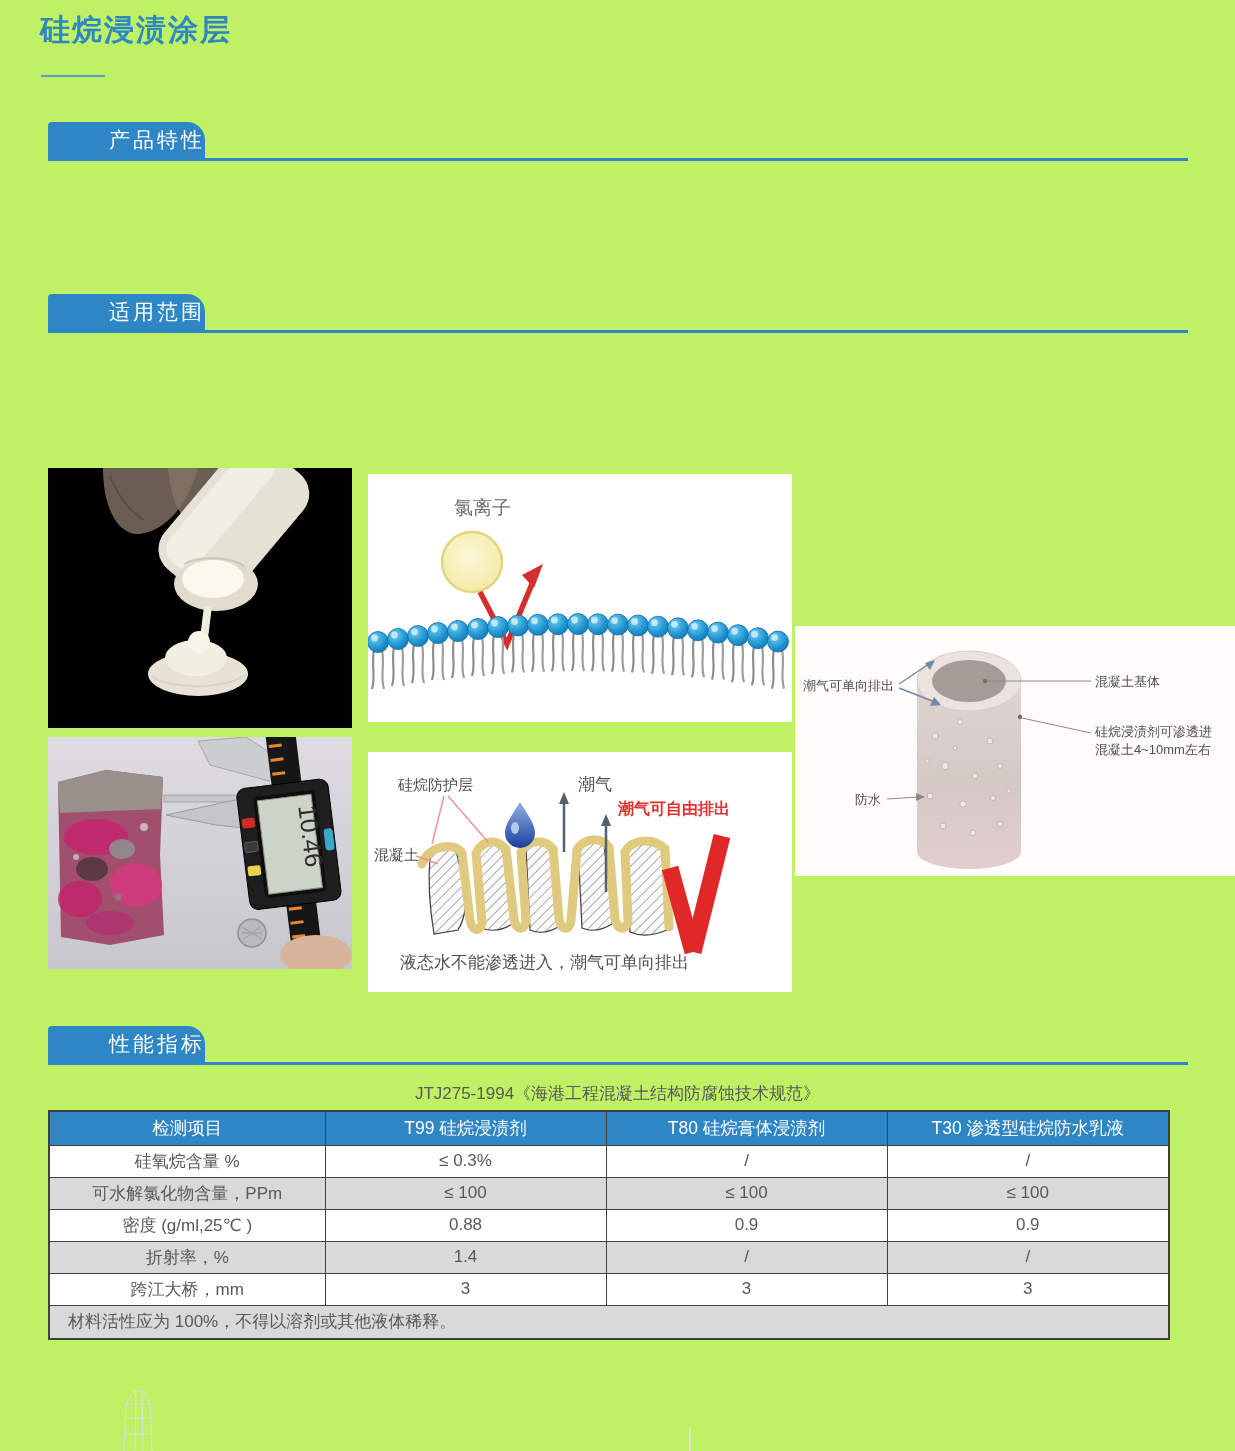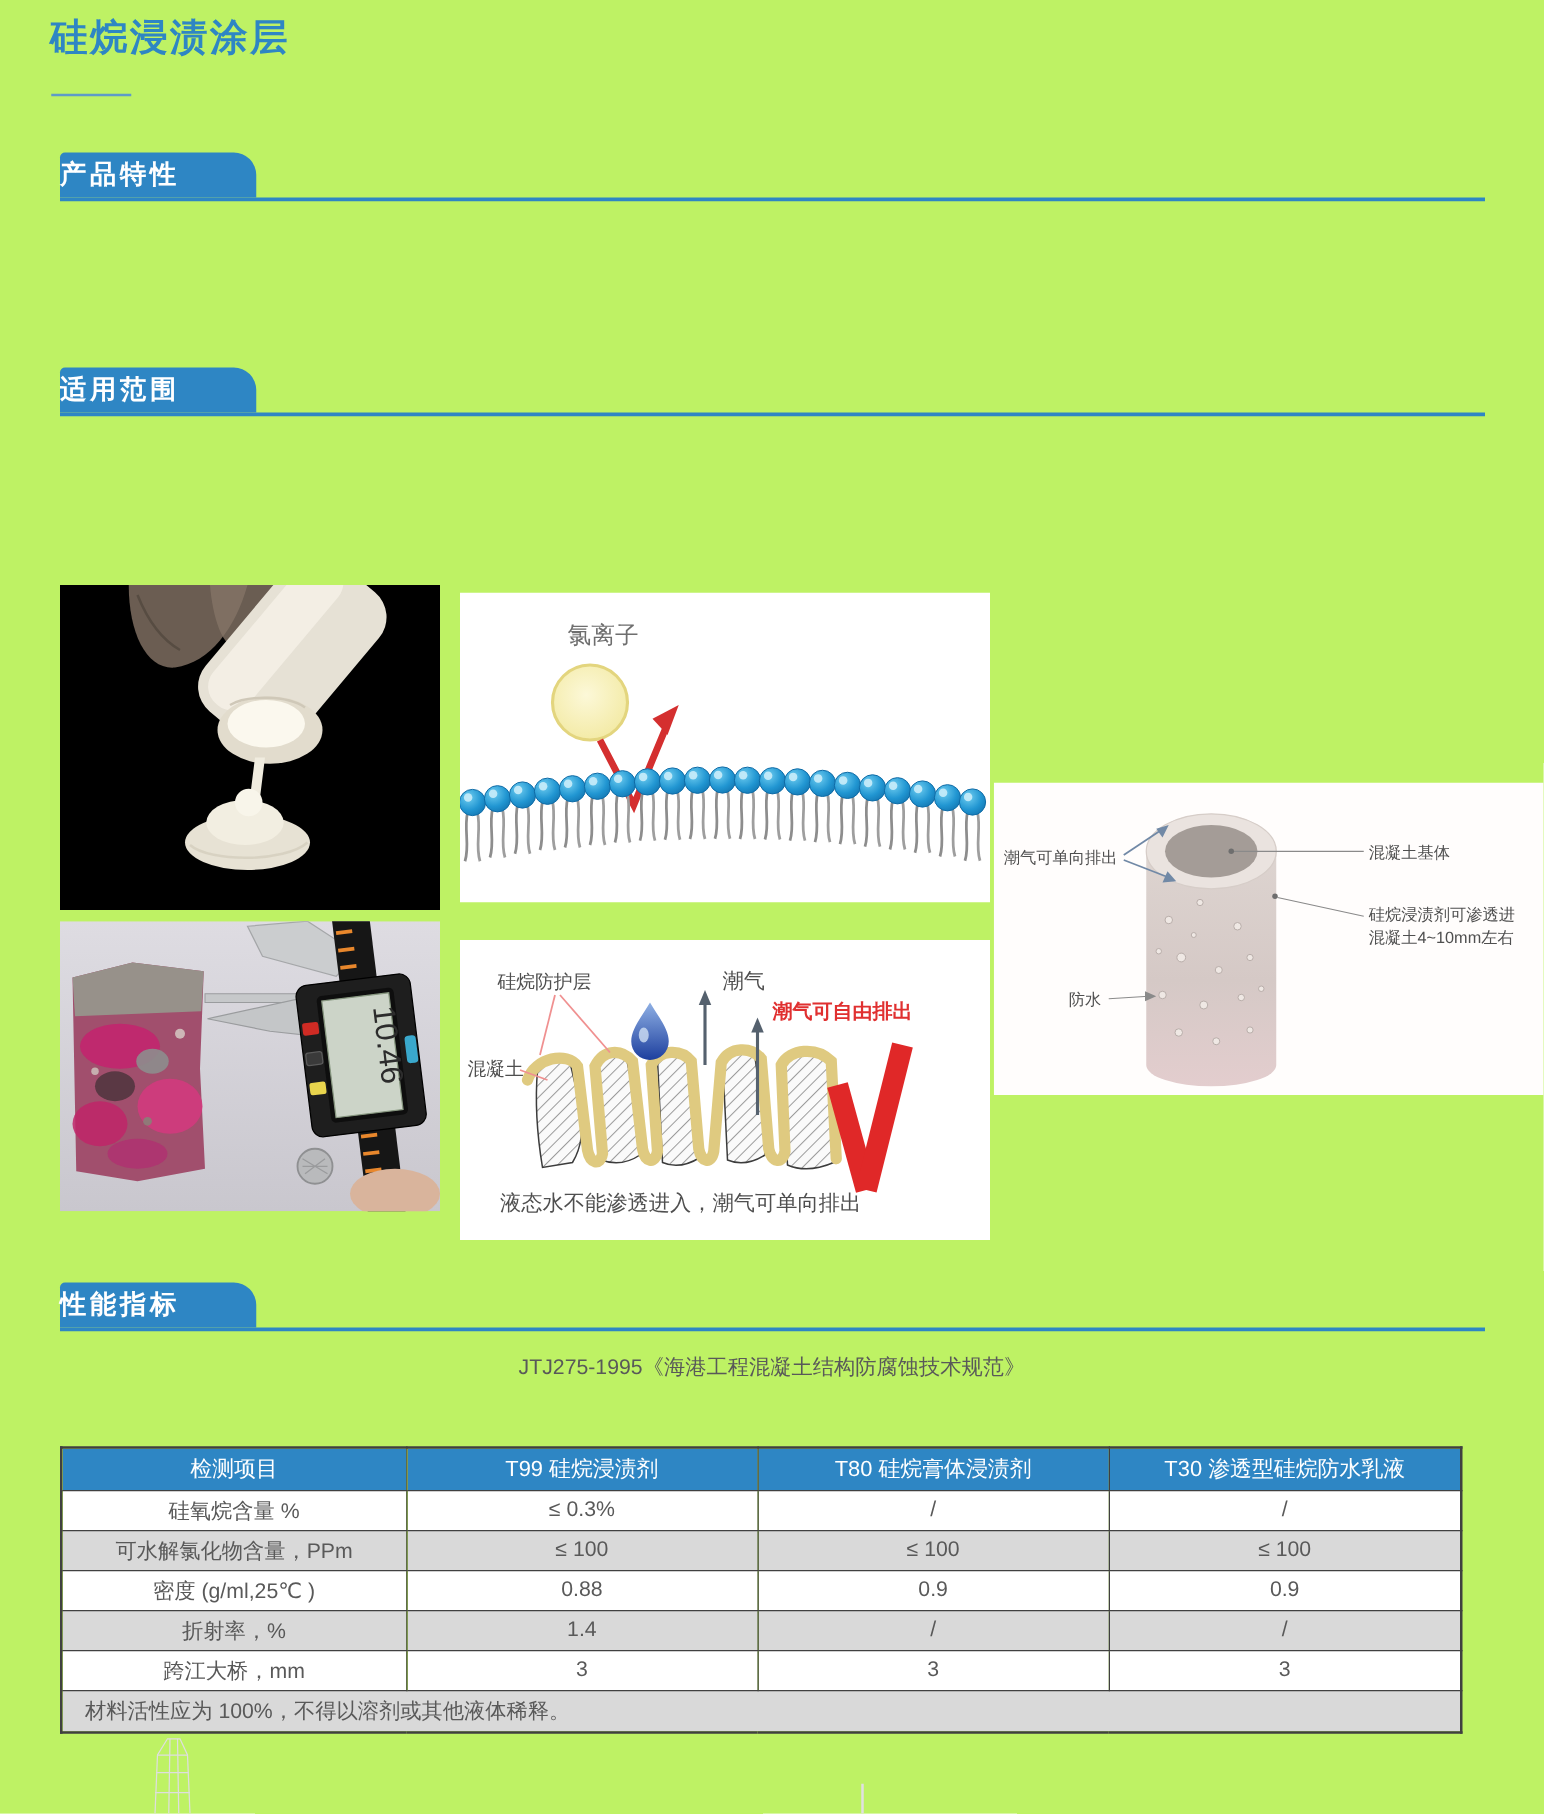--- a/index.html
+++ b/index.html
@@ -5,32 +5,32 @@
   * { margin:0; padding:0; box-sizing:border-box; }
   html,body { background:#ffffff; }
   body { font-family:"Liberation Sans","DejaVu Sans",sans-serif; }
   .page { position:relative; width:1235px; height:1451px; background:#bef264; overflow:hidden; }
   .abs { position:absolute; }
 
   .page-title { left:40px; top:10px; font-size:30px; font-weight:700; color:#2E86C4; letter-spacing:2px; }
   .title-underline { left:41px; top:75px; width:64px; height:2px; background:#5E9BC8; }
 
   .sec-head { left:48px; width:1140px; }
-  .sec-badge { width:157px; height:36px; line-height:36px; text-align:left; background:#2E86C4;
-               color:#fff; font-size:21px; font-weight:700; letter-spacing:3px;
+  .sec-badge { width:157px; height:36px; line-height:36px; text-align:right; background:#2E86C4;
+               color:#fff; font-size:21px; font-weight:400; letter-spacing:3px;
                border-radius:4px 18px 0 0; }
   .sec-rule { width:1140px; height:3px; background:#2E86C4; }
 
   .para-block { left:48px; width:1140px; color:#595959; font-size:17.5px; line-height:35px; text-align:justify; }
   .para-block p { text-indent:2em; }
 
   .caption { left:0; top:1082px; width:1235px; text-align:center; color:#595959; font-size:17px; }
 
   .perf-table { left:48px; top:1110px; width:1120px; border-collapse:collapse; table-layout:fixed;
-                border:2px solid #404040;margin-top:47px; }
+                border:2px solid #404040; }
   .perf-table th, .perf-table td { border:1px solid #404040; text-align:center; font-weight:400;
                 padding:0; overflow:hidden; white-space:nowrap; }
   .perf-table th { background:#2E86C4; color:#fff; font-size:17.5px; height:34px; }
   .perf-table td { color:#595959; font-size:17px; height:32px; background:#fff; }
   .perf-table tr.alt td { background:#D9D9D9; }
   .perf-table td.foot { text-align:left; padding-left:18px; background:#D9D9D9; height:34px; }
 
   svg text { font-family:"Liberation Sans","DejaVu Sans",sans-serif; }
 </style>
 </head>
@@ -269,21 +269,21 @@
     </g>
     <text x="6" y="108" font-size="15" fill="#4f4f4f">混凝土</text>
     <text x="32" y="216" font-size="17" fill="#4f4f4f">液态水不能渗透进入，潮气可单向排出</text>
   </svg>
 
   <div class="abs sec-head" style="top:1026px">
     <div class="sec-badge">性能指标</div>
     <div class="sec-rule"></div>
   </div>
 
-  <div class="abs caption">JTJ275-1995《海港工程混凝土结构防腐蚀技术规范》</div>
+  <div class="abs caption">JTJ275-1994《海港工程混凝土结构防腐蚀技术规范》</div>
 
   <table class="abs perf-table">
     <colgroup>
         <col style="width:276px">
         <col style="width:281px">
         <col style="width:281px">
         <col style="width:282px">
       </colgroup>
     <thead>
       <tr>

